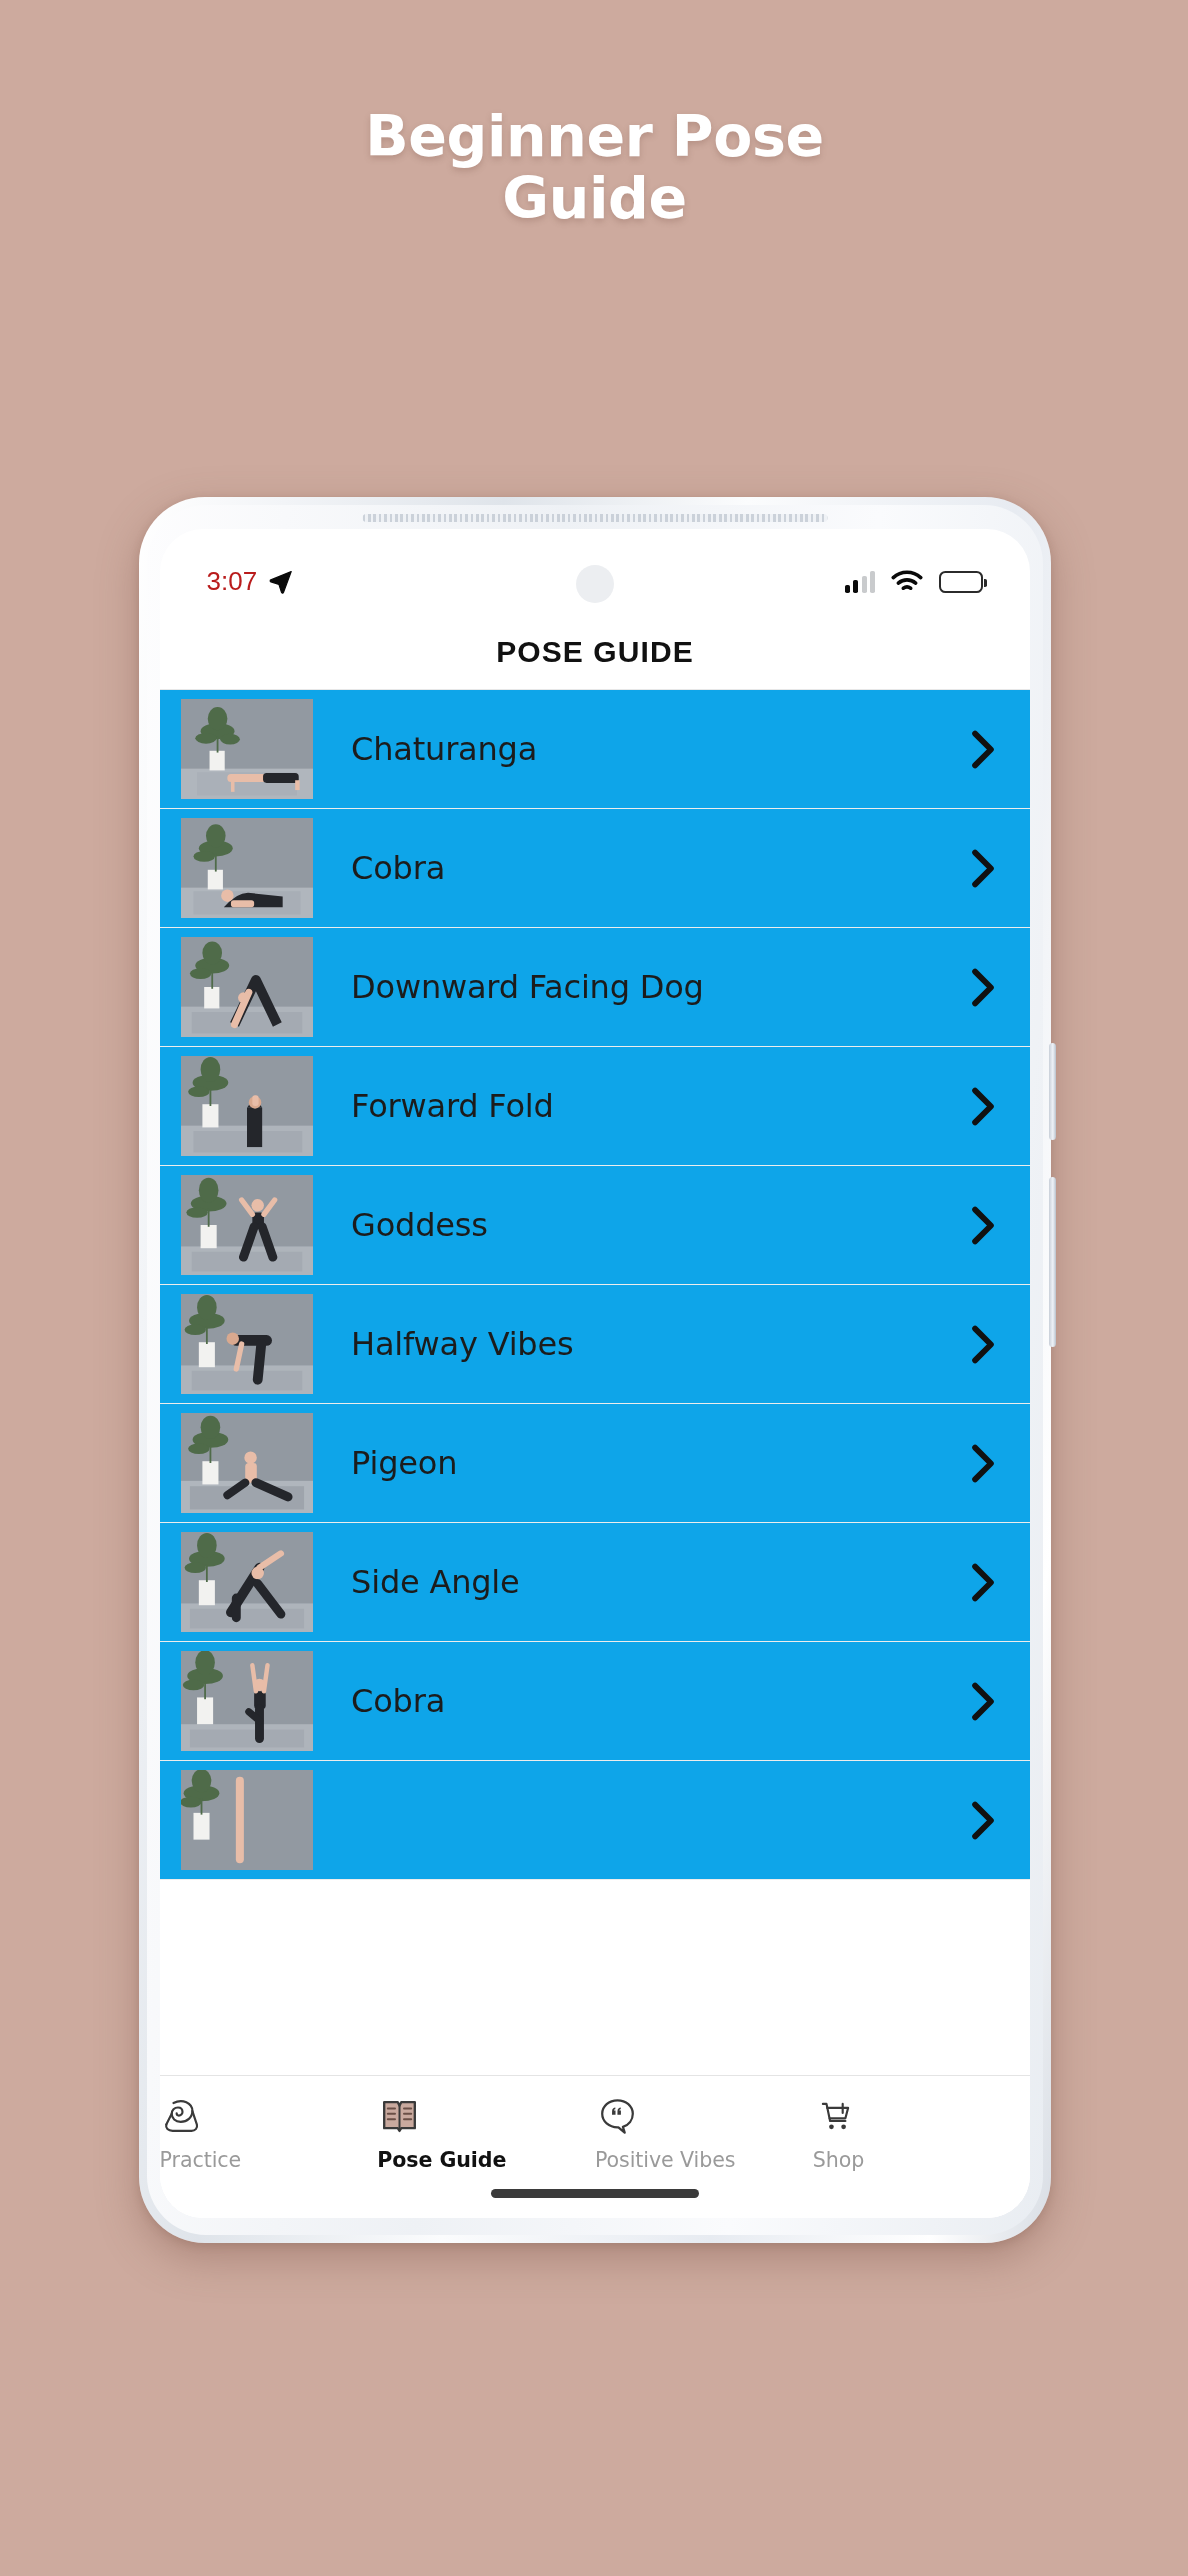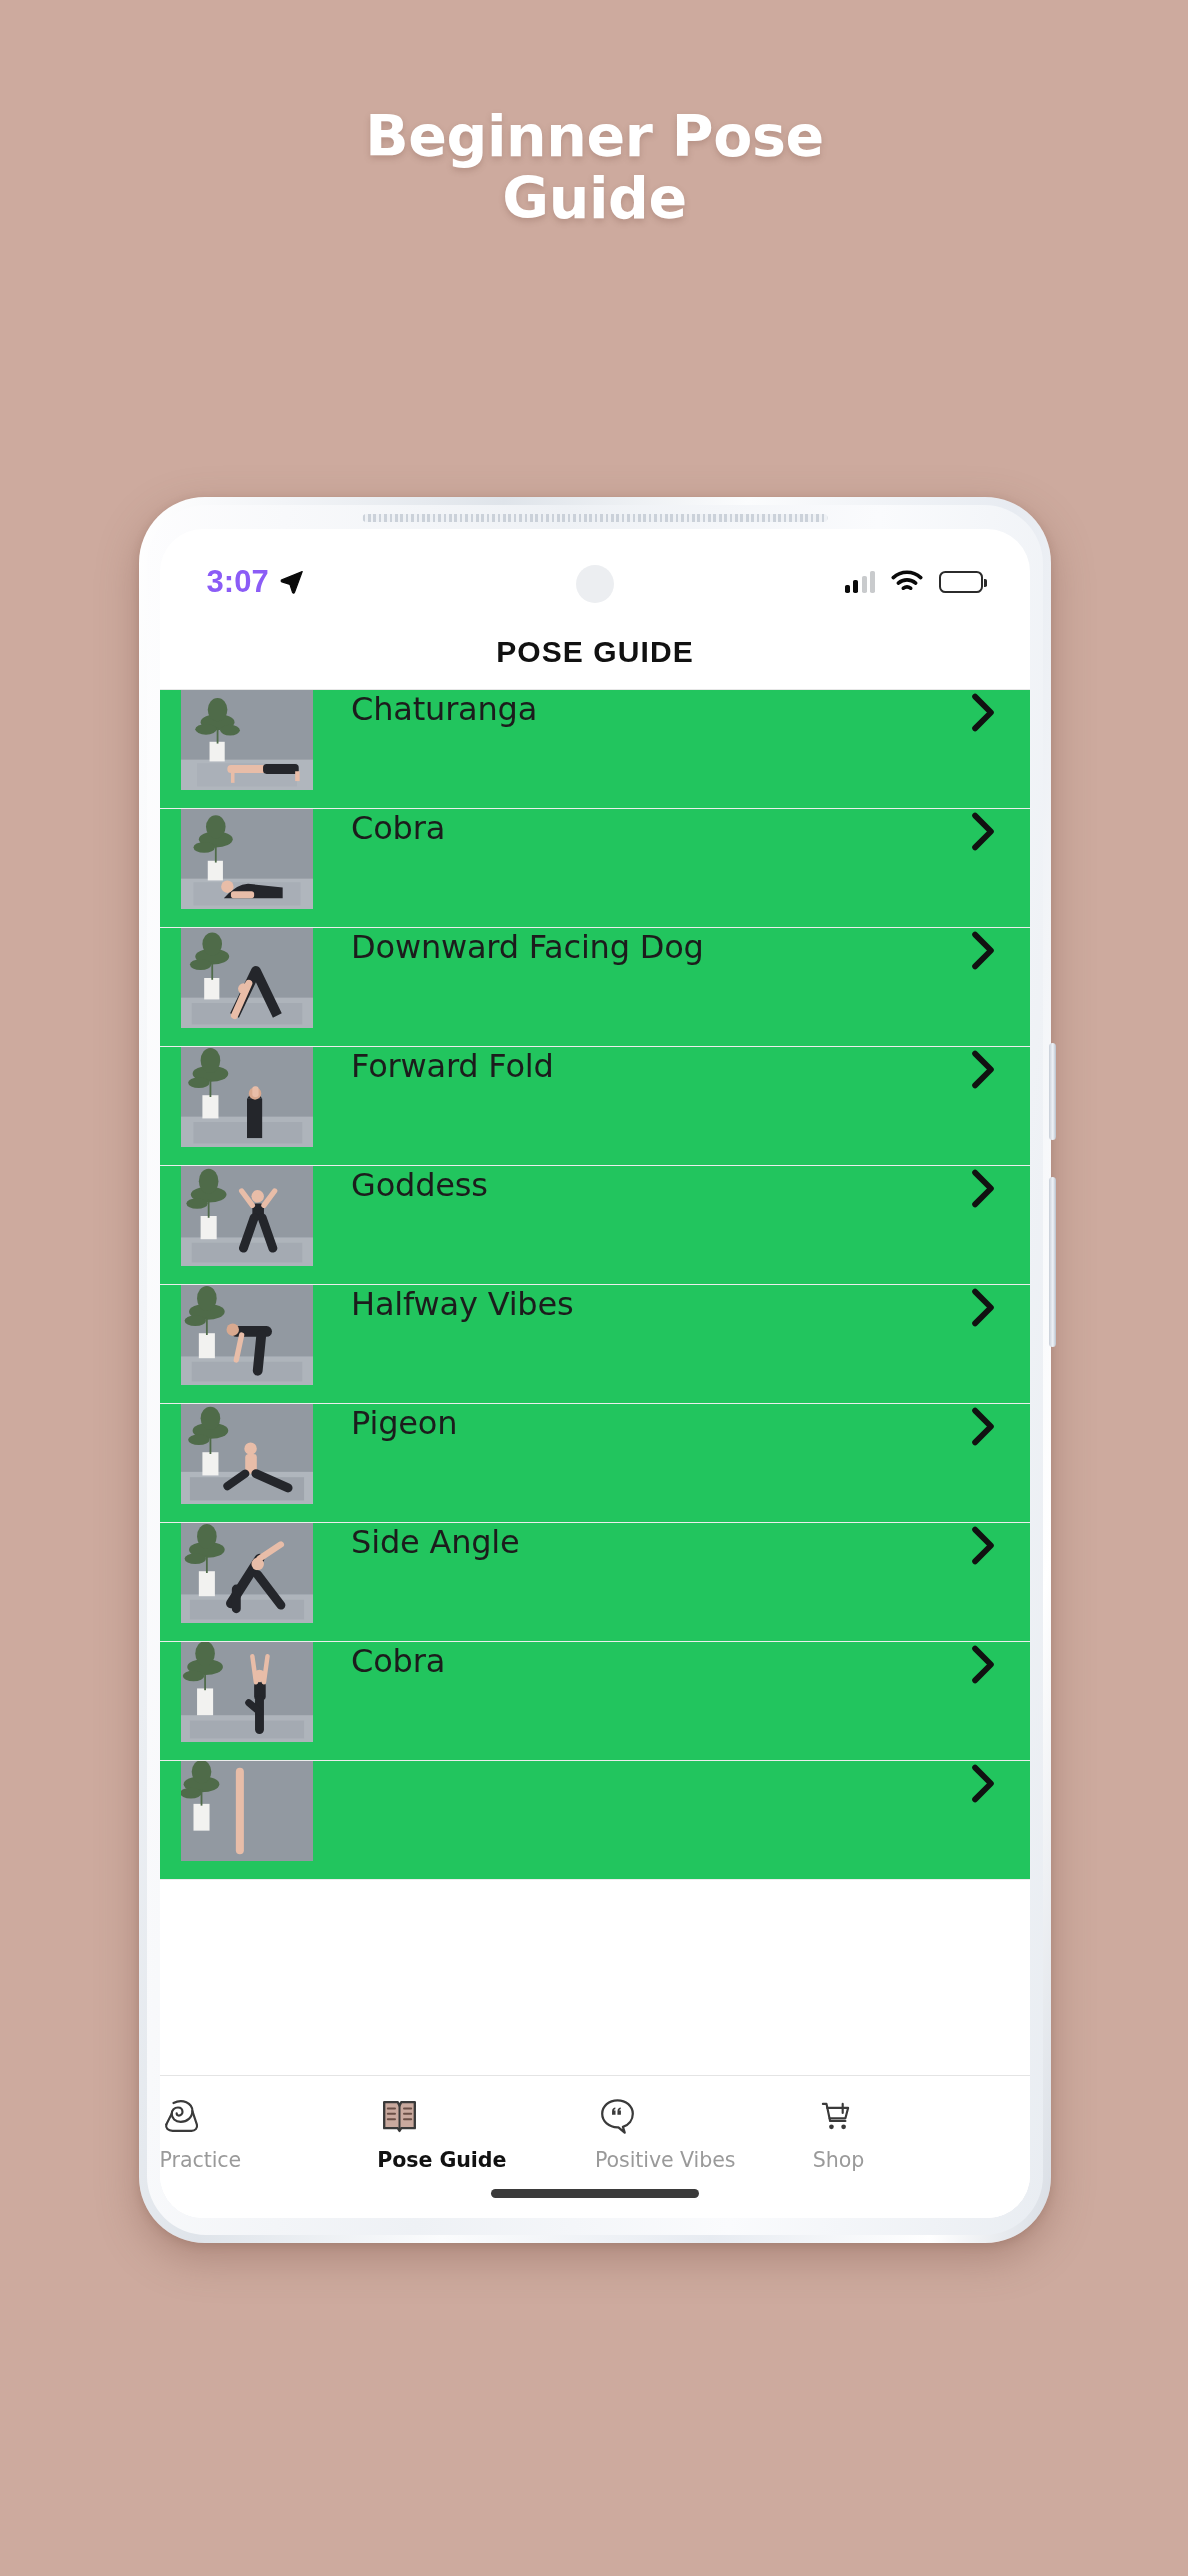--- a/index.html
+++ b/index.html
@@ -105,23 +105,23 @@
     padding: 19.7px 47px 0 47px;
   }
 
   .status-left {
     display: flex;
     align-items: center;
     gap: 9.8px;
   }
 
   .status-time {
-    font-size: 31px;
-    font-weight: 700;
-    color: #8b5cf6;
+    font-size: 26px;
+    font-weight: 400;
+    color: #b91c1c;
     font-family: "Liberation Sans", sans-serif;
     letter-spacing: 0px;
   }
 
   .loc-arrow { display: block; }
 
   .status-right {
     display: flex;
     align-items: center;
     gap: 16px;
@@ -205,24 +205,24 @@
     left: 0;
     right: 0;
     overflow: hidden;
     background: #fff;
   }
 
   .pose-row {
     position: relative;
     height: 119px;
     display: flex;
-    align-items: flex-start;
+    align-items: center;
     padding: 0 32px 0 21.5px;
     border-bottom: 1.3px solid #ededed;
-    background: #22c55e;
+    background: #0ea5e9;
   }
 
   .thumb {
     position: relative;
     width: 132px;
     height: 100px;
     flex: 0 0 auto;
     overflow: hidden;
     background: #8f949b;
   }

